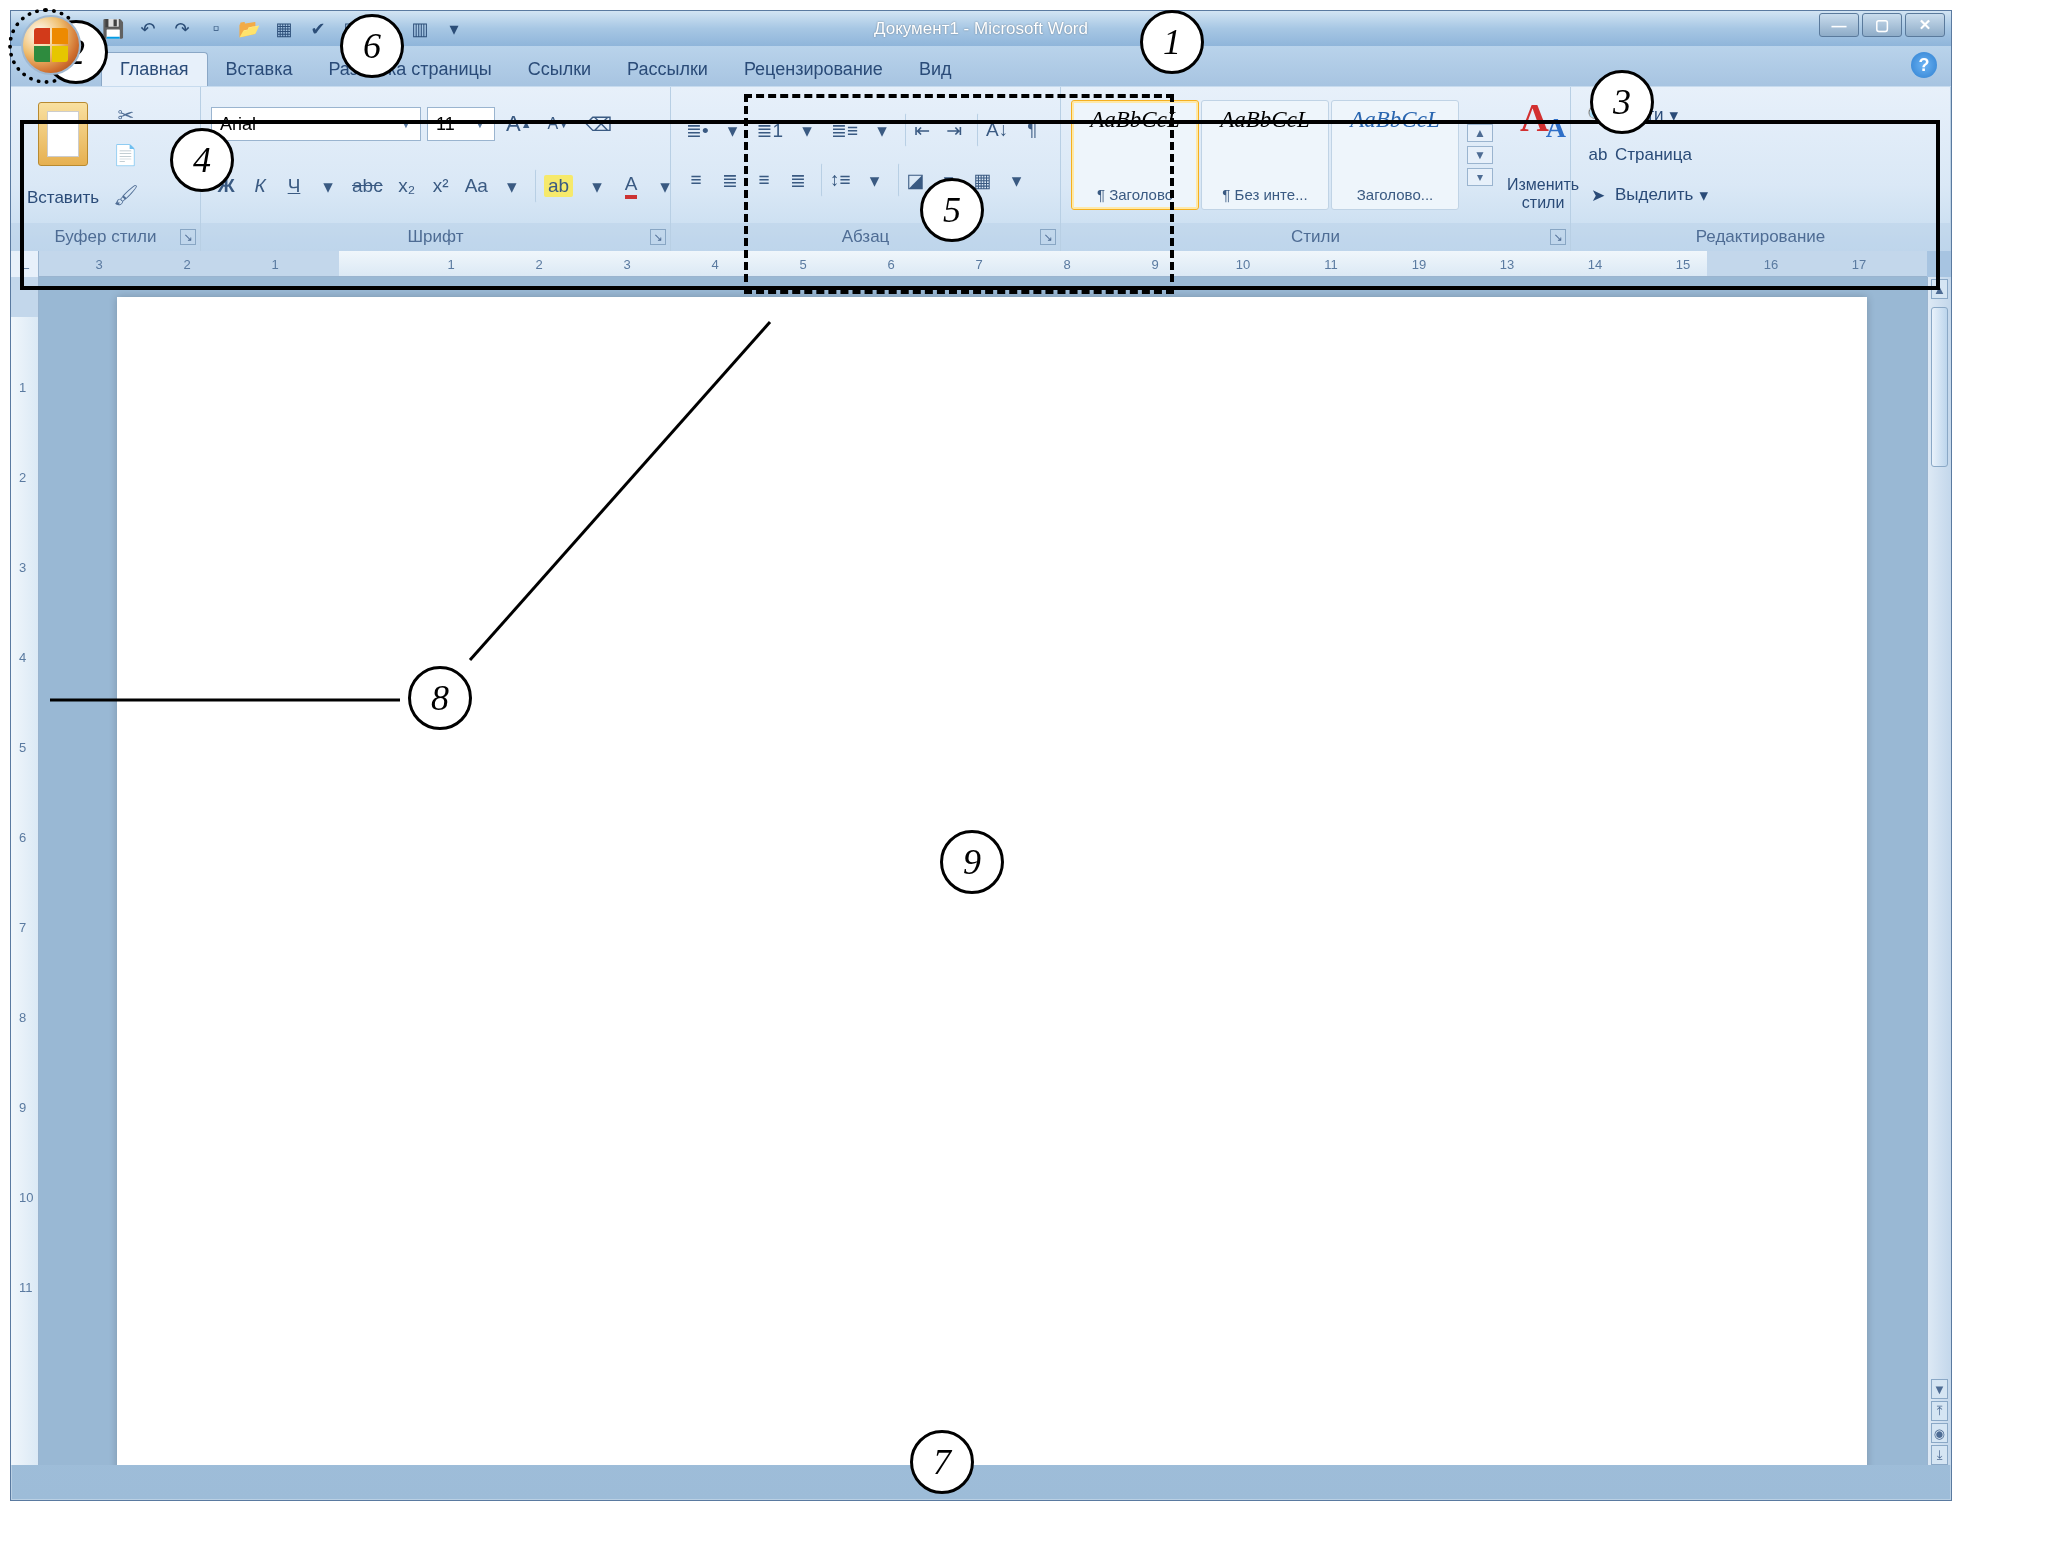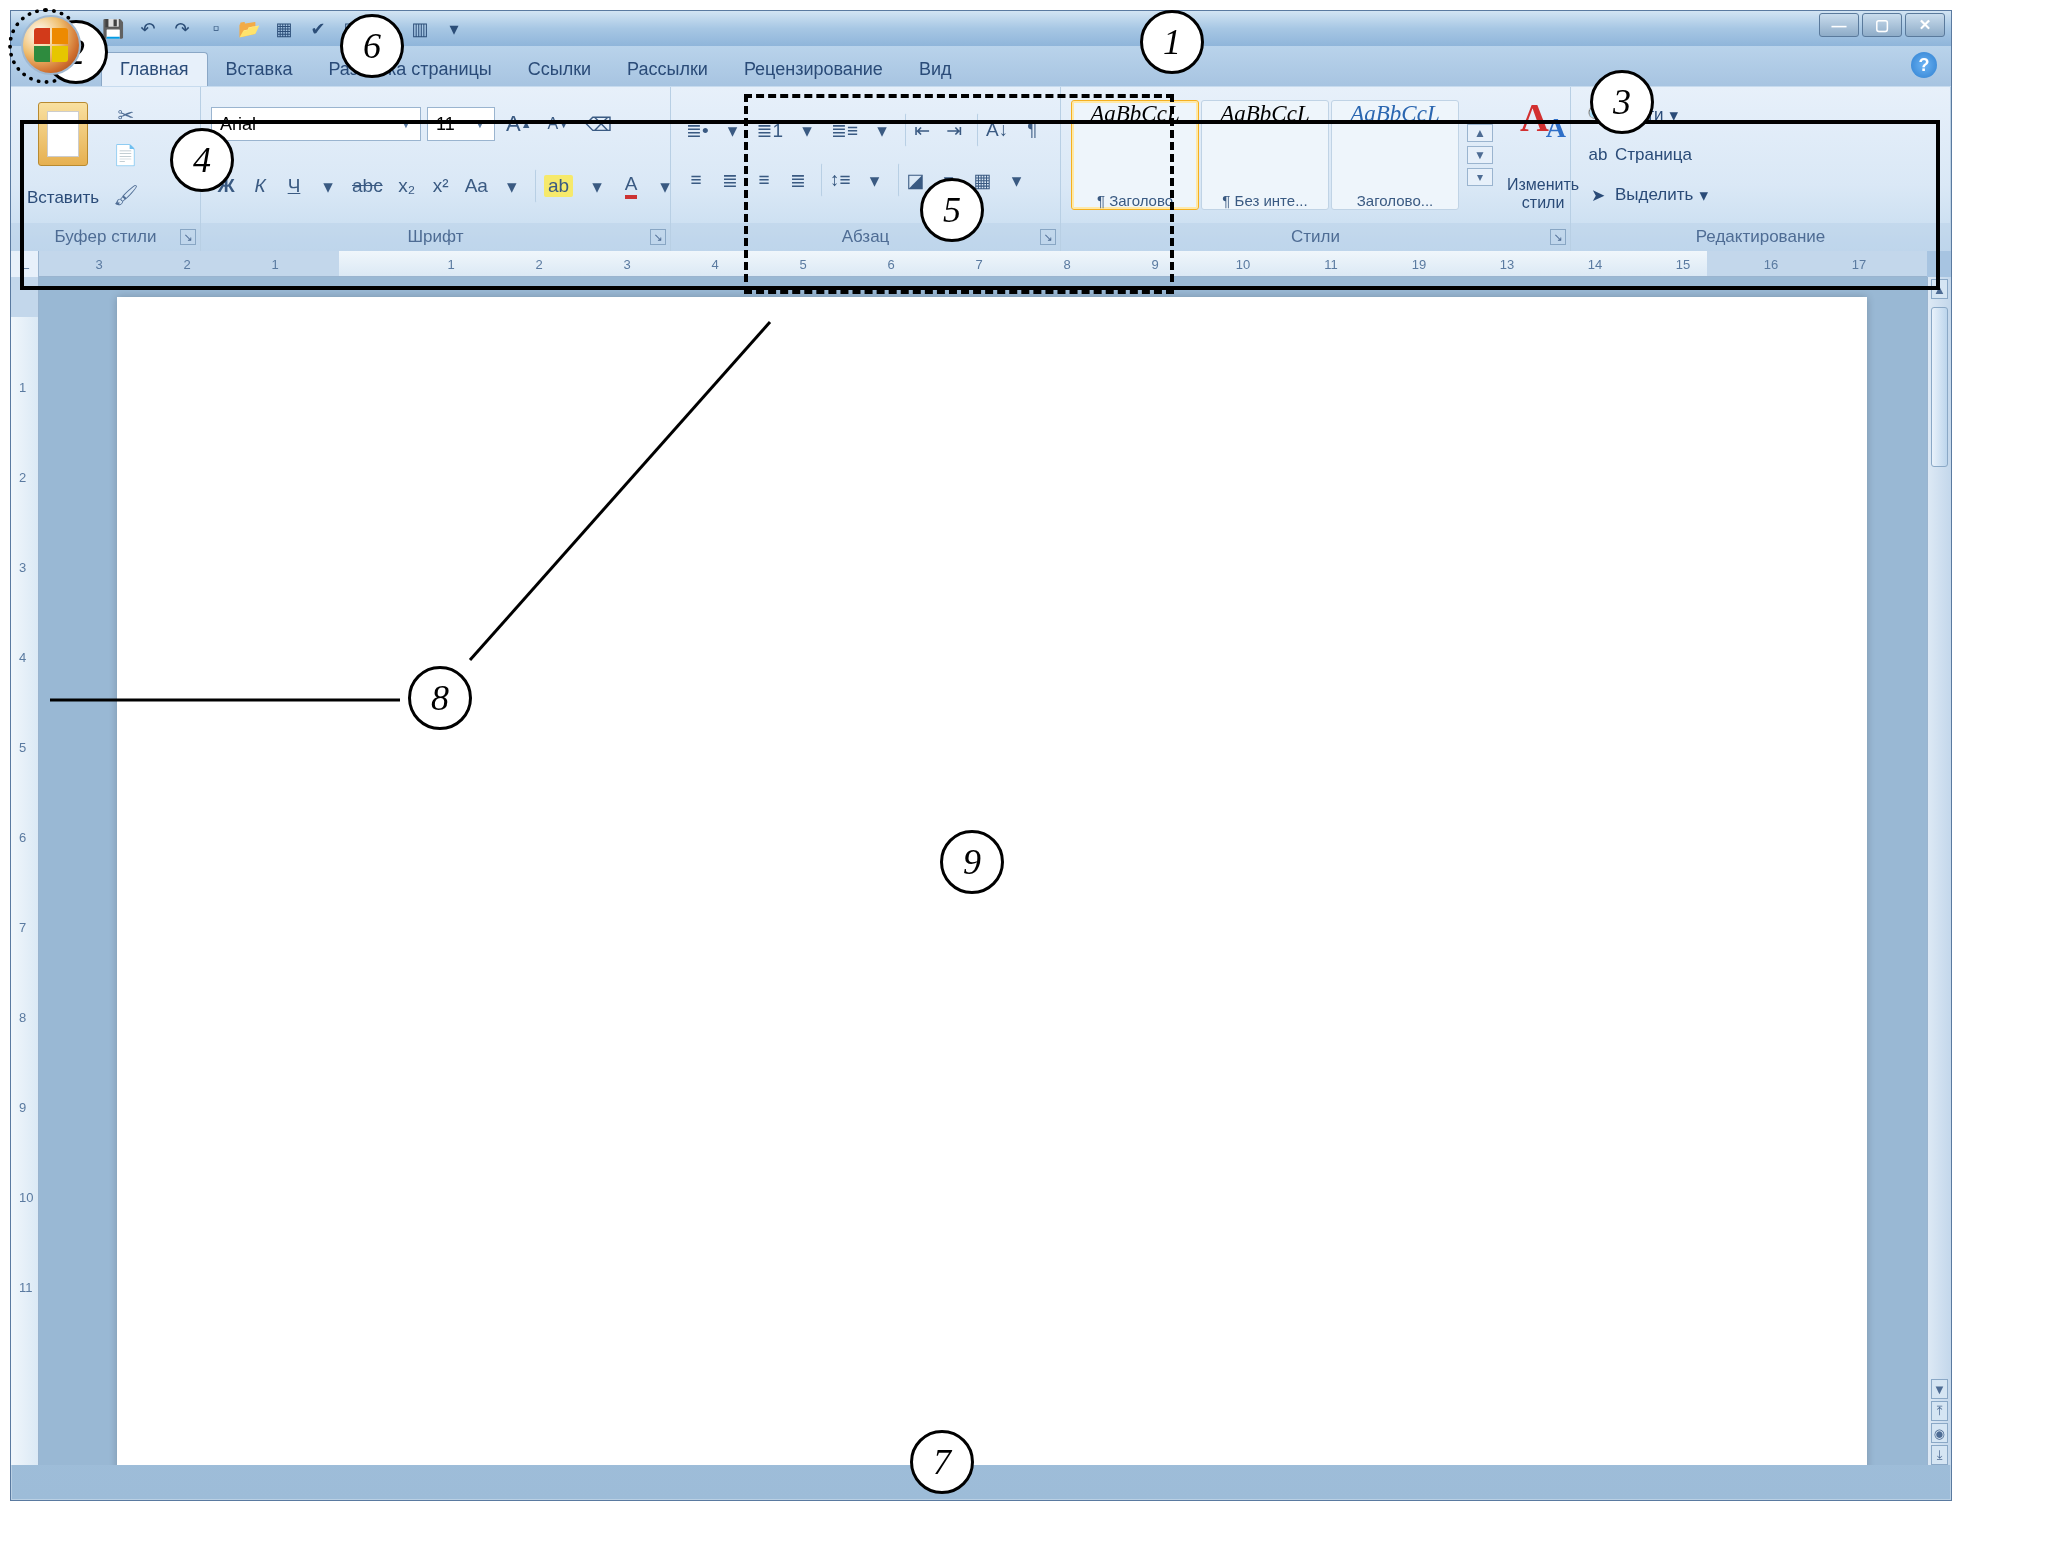--- a/index.html
+++ b/index.html
@@ -135,21 +135,21 @@
   
   .g-para { width: 390px; }
   .para-stack { display:flex;flex-direction:column;gap:16px;}
   .para-row { display:flex;gap:4px;align-items:center;}
 
   
   .g-styles { width: 510px; }
   .styles-row { display:flex; gap:2px; align-items:stretch; height:110px;}
   .style-item {
     width:128px; border:1px solid #c0d3e5; border-radius:3px; background:#eef5fb;
-    display:flex;flex-direction:column;align-items:center;justify-content:space-between;
+    display:flex;flex-direction:column;align-items:center;justify-content:space-between;padding:6px;
   }
   .style-item.sel { border-color:#f5b020; box-shadow:0 0 0 2px #ffe9a8 inset;}
   .style-item .prev { font-size:23px; font-family:'Times New Roman',serif; font-style:italic; }
   .style-item:nth-child(3) .prev { color:#2a66b0; }
   .style-item .nm { font-size:15px; color:#3a5a82; white-space:nowrap;overflow:hidden;text-overflow:ellipsis;width:100%;text-align:center;}
   .styles-more { width:26px; display:flex;flex-direction:column;justify-content:center;gap:4px; margin-left:6px;}
   .styles-more .ar { height:18px;border:1px solid #9ab4cf;background:#e7f0fa;font-size:12px;display:flex;align-items:center;justify-content:center;color:#4e6c94;}
 
   .change-styles { width:100px; margin-left:14px; display:flex;flex-direction:column;align-items:center;justify-content:center;gap:4px;}
   .change-styles .ic { width:46px;height:46px; position:relative;}
@@ -235,20 +235,23 @@
       <div class="qbtn">↶</div>
       <div class="qbtn">↷</div>
       <div class="qbtn">▫</div>
       <div class="qbtn">📂</div>
       <div class="qbtn">▦</div>
       <div class="qbtn">✔</div>
       <div class="qbtn">▣</div>
       <div class="qbtn">▤</div>
       <div class="qbtn">▥</div>
       <div class="qbtn">▾</div>
+    </div>
+    <div class="title-text">
+      <span class="doc">Документ1</span><span class="app"> - </span><span class="app">Microsoft Word</span>
     </div>
     <div class="winbtns">
       <div class="winbtn">—</div>
       <div class="winbtn">▢</div>
       <div class="winbtn">✕</div>
     </div>
   </div>
 
   <div class="tabstrip">
     <div class="tab active">Главная</div>

